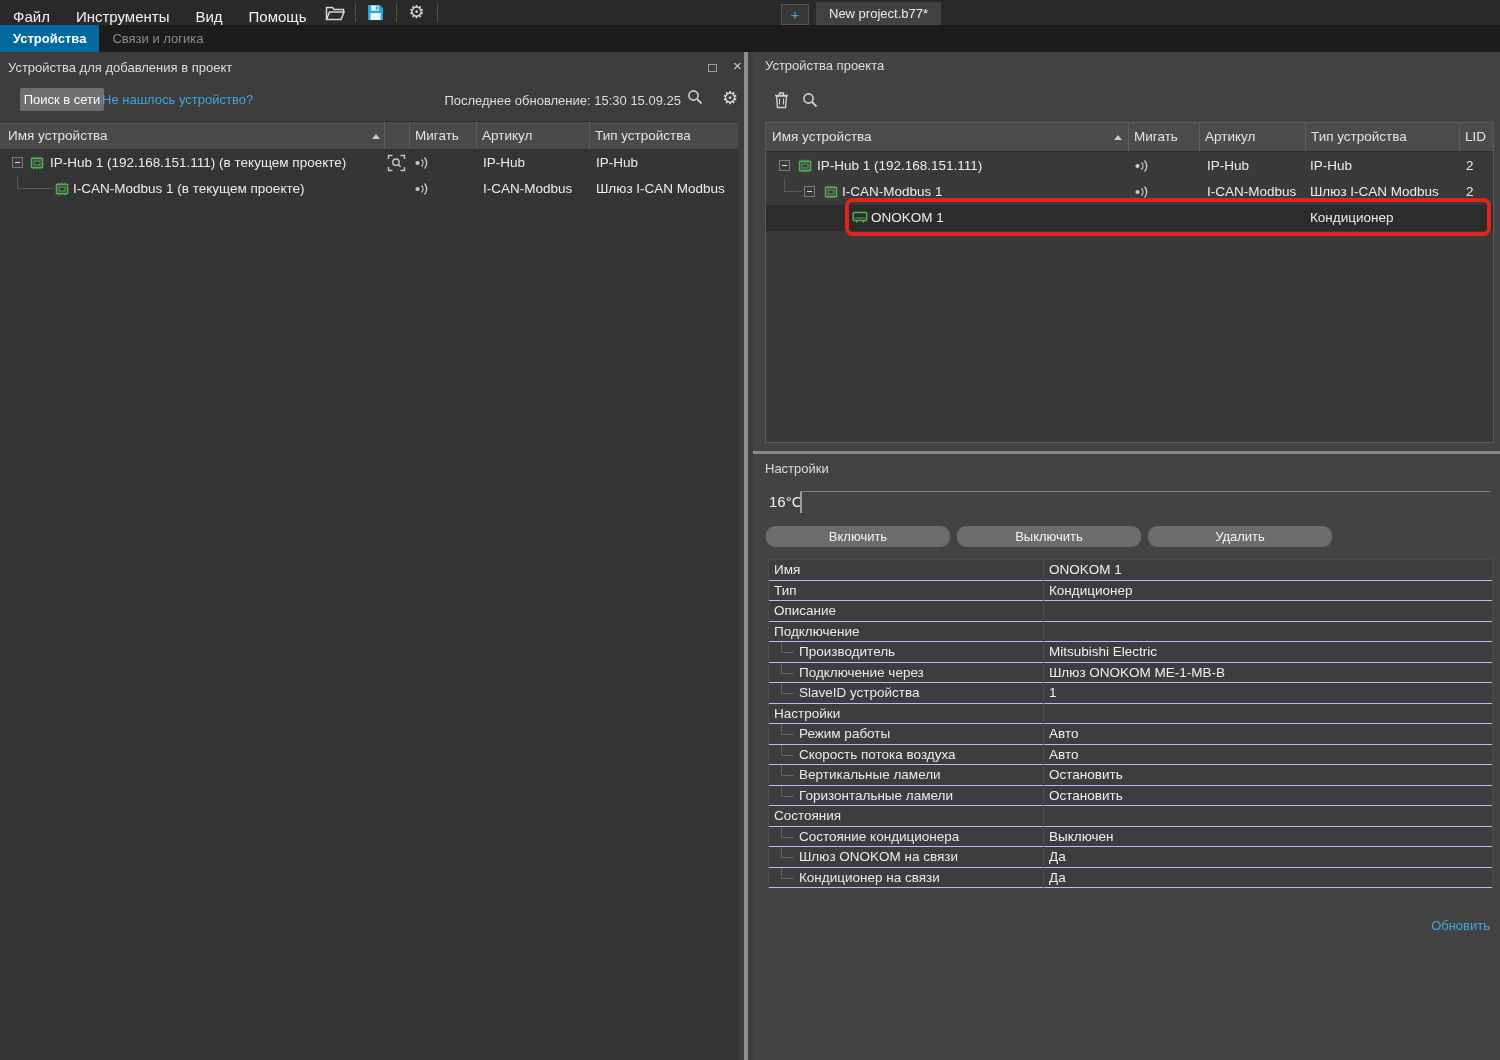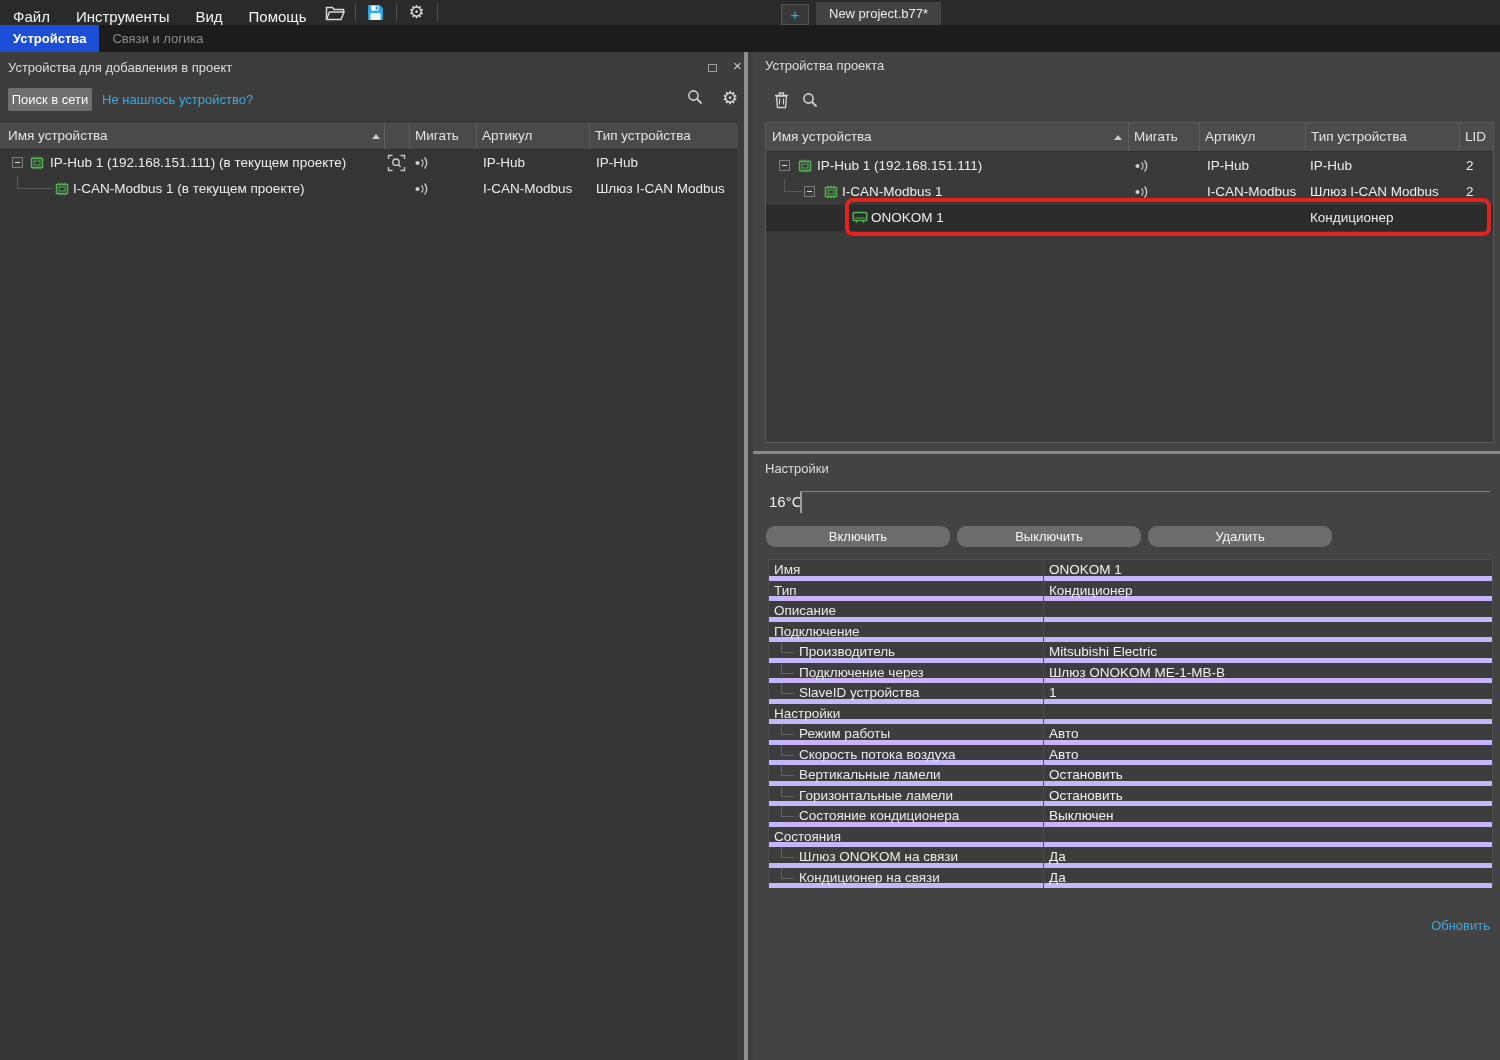--- a/index.html
+++ b/index.html
@@ -21,37 +21,37 @@
   .proj-tabs { position:absolute; left:781px; top:2px; height:23px; display:flex; align-items:flex-end; }
   .new-tab { width:28px; height:21px; background:#383838; border:1px solid #545454;
     color:#3fa7dc; font-size:15px; text-align:center; line-height:19px; }
   .proj-tab { margin-left:7px; height:23px; background:#424242; color:#ececec;
     font-size:13px; line-height:23px; padding:0 13px; white-space:nowrap; }
 
   
   .tabstrip { position:absolute; left:0; top:25px; width:1500px; height:27px;
     background:#1c1c1c; display:flex; }
   .vtab { font-size:13px; padding:0 13px; line-height:27px; white-space:nowrap; }
-  .vtab.active { background:#1d4ed8; color:#ffffff; font-weight:bold; }
+  .vtab.active { background:#0369a1; color:#ffffff; font-weight:bold; }
   .vtab.inactive { color:#8b8b8b; }
 
   
   .left-bg { position:absolute; left:0; top:52px; width:738px; height:1008px; background:#3d3d3d; }
   .left-rows-bg { position:absolute; left:0; top:150px; width:738px; height:910px; background:#353535; }
   .splitter { position:absolute; left:744px; top:52px; width:4px; height:1008px; background:#8f8f8f; }
   .right-bg { position:absolute; left:753px; top:52px; width:747px; height:1008px; background:#434343; }
 
   .panel-title { position:absolute; font-size:13px; color:#dddddd; white-space:nowrap; }
 
   .float-box { position:absolute; left:708px; top:64px; width:9px; height:8px;
     border:1px solid #9d9d9d; }
   .close-x { position:absolute; left:733px; top:58px; font-size:15px; color:#cfcfcf; line-height:16px; }
 
   
-  .search-net-btn { position:absolute; left:8px; top:88px; width:84px; height:23px;
+  .search-net-btn { position:absolute; left:20px; top:88px; width:84px; height:23px;
     background:#6f6f6f; border-radius:2px; color:#fafafa; font-size:13px;
     text-align:center; line-height:23px; }
   .blue-link { color:#3fa7dc; font-size:13px; white-space:nowrap; }
   .notfound-link { position:absolute; left:102px; top:92px; }
   .last-update { position:absolute; left:0; top:93px; width:681px; text-align:right;
     font-size:13px; color:#dedede; white-space:nowrap; }
   .icon-abs { position:absolute; }
 
   
   .thead { position:absolute; background:#4a4a4a; border-top:1px solid #2e2e2e;
@@ -86,21 +86,21 @@
   .temp-track { position:absolute; left:800px; top:491px; width:690px; height:21px;
     border-top:1px solid #828282; }
   .temp-handle { position:absolute; left:0; top:0; width:2px; height:21px; background:#9e9e9e; }
   .set-btn { position:absolute; top:526px; height:21px; width:184px; background:#6c6c6c;
     border-radius:9px; font-size:13px; color:#f5f5f5; text-align:center; line-height:21px; }
 
   .prop-grid { position:absolute; left:768px; top:559px; width:725px;
     border:1px solid #4c4c4c; border-bottom:none; background:#3d3d3d; }
   .prop-grid::before { content:''; position:absolute; left:274px; top:0; bottom:0;
     width:1px; background:#4c4c4c; z-index:1; }
-  .prop-row { position:relative; height:20.5px; border-bottom:5px solid #c4b5fd;
+  .prop-row { position:relative; height:20.5px; border-bottom:1px solid #c4b5fd;
     font-size:13.5px; line-height:20px; }
   .prop-label { position:absolute; left:5px; top:0; white-space:nowrap; color:#eaeaea; }
   .prop-row.child .prop-label { left:30px; }
   .prop-row.child::before { content:''; position:absolute; left:12px; top:0; width:12px;
     height:10px; border-left:1px solid #636363; border-bottom:1px solid #636363; }
   .prop-value { position:absolute; left:280px; top:0; white-space:nowrap; color:#f0f0f0; }
 
   .refresh-link { position:absolute; left:757px; top:918px; width:737px; text-align:right;
     padding-right:4px; font-size:13px; }
 
@@ -151,20 +151,21 @@
   <div class="left-rows-bg"></div>
   <div class="splitter"></div>
   <div class="right-bg"></div>
 
   <span class="panel-title" style="left:8px; top:60px;">Устройства для добавления в проект</span>
   <span class="float-box"></span>
   <span class="close-x">×</span>
 
   <span class="search-net-btn">Поиск в сети</span>
   <span class="blue-link notfound-link">Не нашлось устройство?</span>
+  <span class="last-update">Последнее обновление: 15:30 15.09.25</span>
   <span class="icon-abs" style="left:687px; top:89px;">
     <svg width="16" height="16" viewBox="0 0 16 16">
       <circle cx="6.5" cy="6.5" r="4.6" fill="none" stroke="#cfcfcf" stroke-width="1.6"></circle>
       <path d="M10 10 L14.5 14.5" stroke="#cfcfcf" stroke-width="1.8"></path>
     </svg>
   </span>
   <span class="icon-abs gear-glyph" style="left:722px; top:86px;">⚙</span>
 
   <div class="thead" style="left:0; top:121px; width:738px; height:29px;">
     <span class="hcell" style="left:0; width:385px; padding-left:8px;">Имя устройства</span>
@@ -361,29 +362,29 @@
       <span class="prop-value">Авто</span>
     </div>
     <div class="prop-row child">
       <span class="prop-label">Вертикальные ламели</span>
       <span class="prop-value">Остановить</span>
     </div>
     <div class="prop-row child">
       <span class="prop-label">Горизонтальные ламели</span>
       <span class="prop-value">Остановить</span>
     </div>
-    <div class="prop-row child">
-      <span class="prop-label">Состояние кондиционера</span>
-      <span class="prop-value">Выключен</span>
-    </div>
     <div class="prop-row group">
       <span class="prop-label">Состояния</span>
       <span class="prop-value"></span>
     </div>
     <div class="prop-row child">
+      <span class="prop-label">Состояние кондиционера</span>
+      <span class="prop-value">Выключен</span>
+    </div>
+    <div class="prop-row child">
       <span class="prop-label">Шлюз ONOKOM на связи</span>
       <span class="prop-value">Да</span>
     </div>
     <div class="prop-row child">
       <span class="prop-label">Кондиционер на связи</span>
       <span class="prop-value">Да</span>
     </div>
   </div>
 
   <div class="refresh-link">

